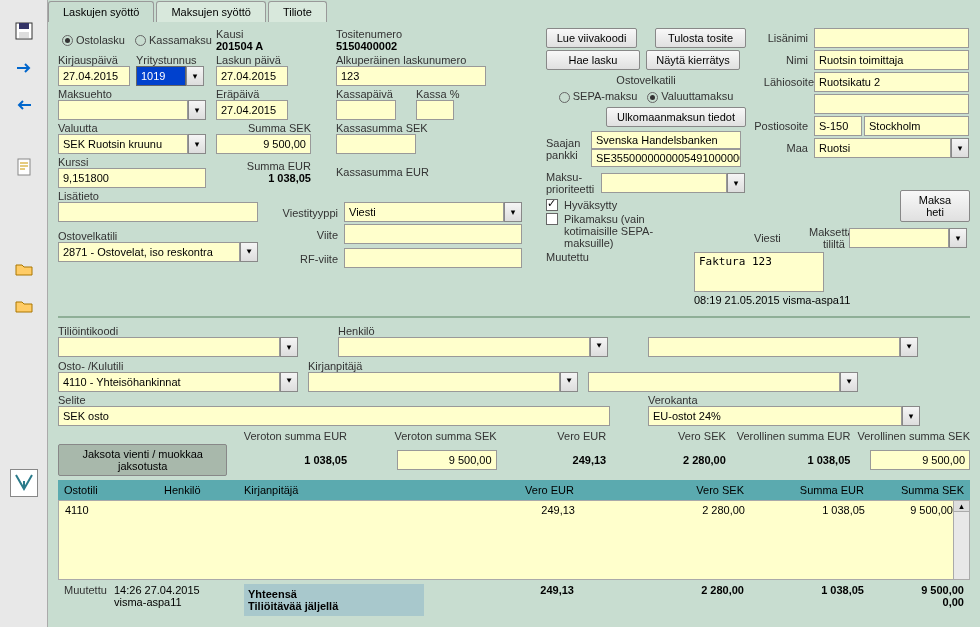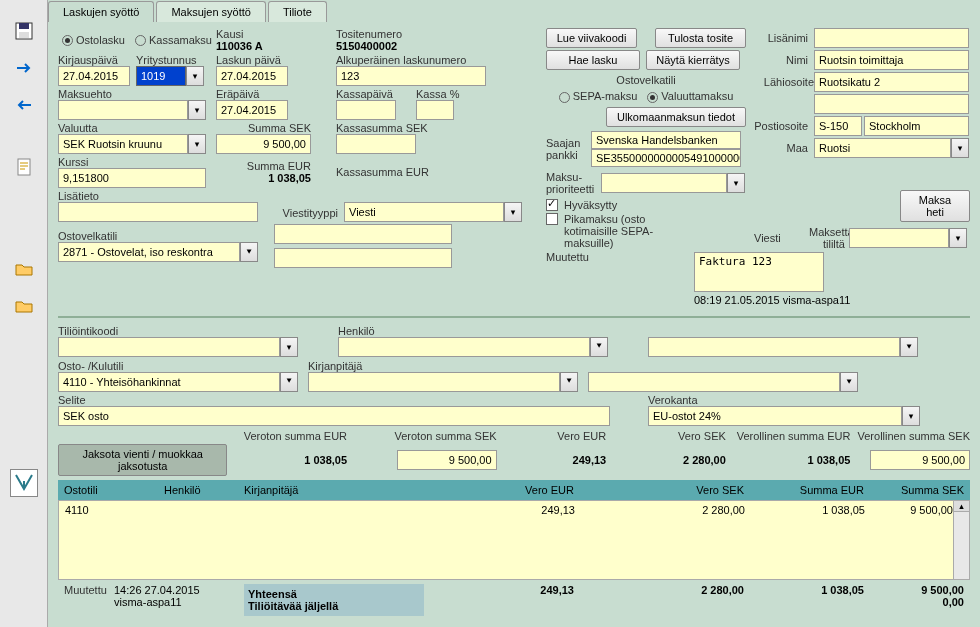--- a/index.html
+++ b/index.html
@@ -91,21 +91,21 @@
 
       <div style="width:480px;">
 
         <div class="row">
           <div style="width:158px; display:inline-flex; align-items:center; gap:10px; padding-left:4px;">
             <span><span class="radio checked"></span><label>Ostolasku</label></span>
             <span><span class="radio"></span><label>Kassamaksu</label></span>
           </div>
           <div style="width:120px;">
             <label>Kausi</label><br>
-            <span class="bold">110036    A</span>
+            <span class="bold">201504    A</span>
           </div>
           <div style="width:180px;">
             <label>Tositenumero</label><br>
             <span class="bold">5150400002</span>
           </div>
         </div>
 
         <div class="row">
           <div style="width:78px;">
             <label>Kirjauspäivä</label><br>
@@ -197,20 +197,24 @@
         </div>
 
         <div class="row">
           <div style="width:210px;">
             <label>Ostovelkatili</label><br>
             <span style="display:flex;">
                 <input class="input" style="width: 182px;" value="2871 - Ostovelat, iso reskontra">
                 <button class="ddbtn">⯆</button>
               </span>
           </div>
+          <div style="width:70px; text-align:right; padding-top:2px;">
+            <label>Viite</label><br><br>
+            <label>RF-viite</label>
+          </div>
           <div style="margin-left:6px;">
             <input class="input" style="width: 178px;"><br>
             <div style="height:4px"></div>
             <input class="input" style="width: 178px;">
           </div>
         </div>
       </div>
 
       <div style="width:200px;">
         <div class="row" style="gap:18px;">
@@ -240,21 +244,21 @@
               <input class="input" style="width: 126px;">
               <button class="ddbtn">▾</button>
             </span>
         </div>
         <div class="row" style="margin-top:4px;">
           <span class="checkbox checked"></span>
           <label style="margin-left:6px">Hyväksytty</label>
         </div>
         <div class="row" style="align-items:flex-start">
           <span class="checkbox"></span>
-          <label style="margin-left:6px;width:120px">Pikamaksu (osto kotimaisille SEPA-maksuille)</label>
+          <label style="margin-left:6px;width:120px">Pikamaksu (vain kotimaisille SEPA-maksuille)</label>
         </div>
         <div class="row">
           <label>Muutettu</label>
         </div>
       </div>
 
       <div style="flex:1;">
         <div class="row">
             <div style="width:60px;text-align:right;padding-right:6px"><label>Lisänimi</label></div>
             <input class="input" style="width: 155px;">

